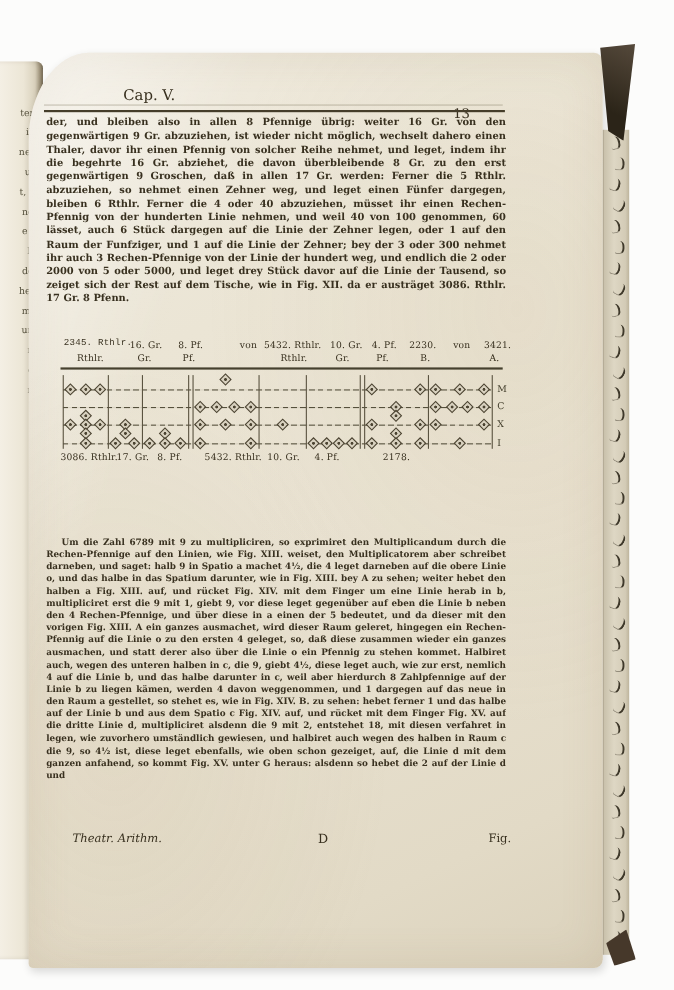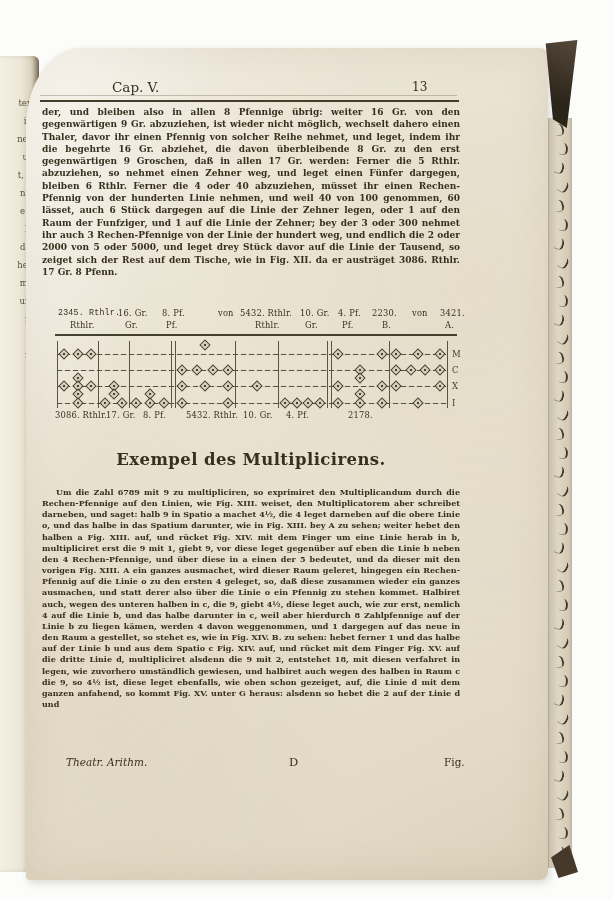--- a/index.html
+++ b/index.html
@@ -32,21 +32,21 @@
     border-bottom:1.5px solid rgba(62,56,42,.45);border-radius:0 70% 65% 30%;}
   .cover-top{left:545px;top:40px;width:33px;height:88px;
     background:linear-gradient(205deg,#55493b,#2b2418 70%);
     clip-path:polygon(2% 4%, 98% 0, 66% 100%, 24% 90%);}
   .cover-bottom{left:551px;top:845px;width:27px;height:33px;background:#46382a;
     clip-path:polygon(0 38%, 68% 0, 100% 82%, 28% 100%);}
 
   
   .chapter{left:112px;top:79px;font-size:13.5px;}
   .htitle{left:166px;top:77px;font-size:14.5px;font-weight:bold;letter-spacing:.3px;}
-  .pagenum{left:412px;top:80px;font-size:12px;}
+  .pagenum{left:412px;top:96px;font-size:12px;}
   .rule-thin{left:40px;top:95px;width:417px;height:1px;background:#6b6248;opacity:.35;}
   .rule-thick{left:40px;top:100px;width:419px;height:2.4px;background:#453d2a;}
 
   
   .para{text-align:justify;font-weight:bold;}
   .para1{left:42px;top:106px;width:418px;max-height:176px;overflow:hidden;
     font-size:9px;line-height:12.3px;}
   .para2{left:42px;top:487px;width:418px;max-height:266px;overflow:hidden;
     font-size:8px;line-height:11.15px;text-indent:14px;}
 
@@ -255,21 +255,20 @@
   <div class="abs caprow" id="tbottom">
       <span class="cap" style="left: 55px;">3086. Rthlr.</span>
       <span class="cap" style="left: 106px;">17. Gr.</span>
       <span class="cap" style="left: 143px;">8. Pf.</span>
       <span class="cap" style="left: 186px;">5432. Rthlr.</span>
       <span class="cap" style="left: 243px;">10. Gr.</span>
       <span class="cap" style="left: 286px;">4. Pf.</span>
       <span class="cap" style="left: 348px;">2178.</span>
     </div>
 
-  <div class="abs sechead">Exempel des Multiplicirens.</div>
 
   <div class="abs para para2">Um die Zahl 6789 mit 9 zu multipliciren, so exprimiret den Multiplicandum durch die Rechen-Pfennige auf den Linien, wie Fig. XIII. weiset, den Multiplicatorem aber schreibet darneben, und saget: halb 9 in Spatio a machet 4½, die 4 leget darneben auf die obere Linie o, und das halbe in das Spatium darunter, wie in Fig. XIII. bey A zu sehen; weiter hebet den halben a Fig. XIII. auf, und rücket Fig. XIV. mit dem Finger um eine Linie herab in b, multipliciret erst die 9 mit 1, giebt 9, vor diese leget gegenüber auf eben die Linie b neben den 4 Rechen-Pfennige, und über diese in a einen der 5 bedeutet, und da dieser mit den vorigen Fig. XIII. A ein ganzes ausmachet, wird dieser Raum geleret, hingegen ein Rechen-Pfennig auf die Linie o zu den ersten 4 geleget, so, daß diese zusammen wieder ein ganzes ausmachen, und statt derer also über die Linie o ein Pfennig zu stehen kommet. Halbiret auch, wegen des unteren halben in c, die 9, giebt 4½, diese leget auch, wie zur erst, nemlich 4 auf die Linie b, und das halbe darunter in c, weil aber hierdurch 8 Zahlpfennige auf der Linie b zu liegen kämen, werden 4 davon weggenommen, und 1 dargegen auf das neue in den Raum a gestellet, so stehet es, wie in Fig. XIV. B. zu sehen: hebet ferner 1 und das halbe auf der Linie b und aus dem Spatio c Fig. XIV. auf, und rücket mit dem Finger Fig. XV. auf die dritte Linie d, multipliciret alsdenn die 9 mit 2, entstehet 18, mit diesen verfahret in legen, wie zuvorhero umständlich gewiesen, und halbiret auch wegen des halben in Raum c die 9, so 4½ ist, diese leget ebenfalls, wie oben schon gezeiget, auf, die Linie d mit dem ganzen anfahend, so kommt Fig. XV. unter G heraus: alsdenn so hebet die 2 auf der Linie d und</div>
 
   <span class="abs foot-title">Theatr. Arithm.</span>
   <span class="abs foot-sig">D</span>
   <span class="abs foot-catch">Fig.</span>
 
 </div>
 
 </body></html>

